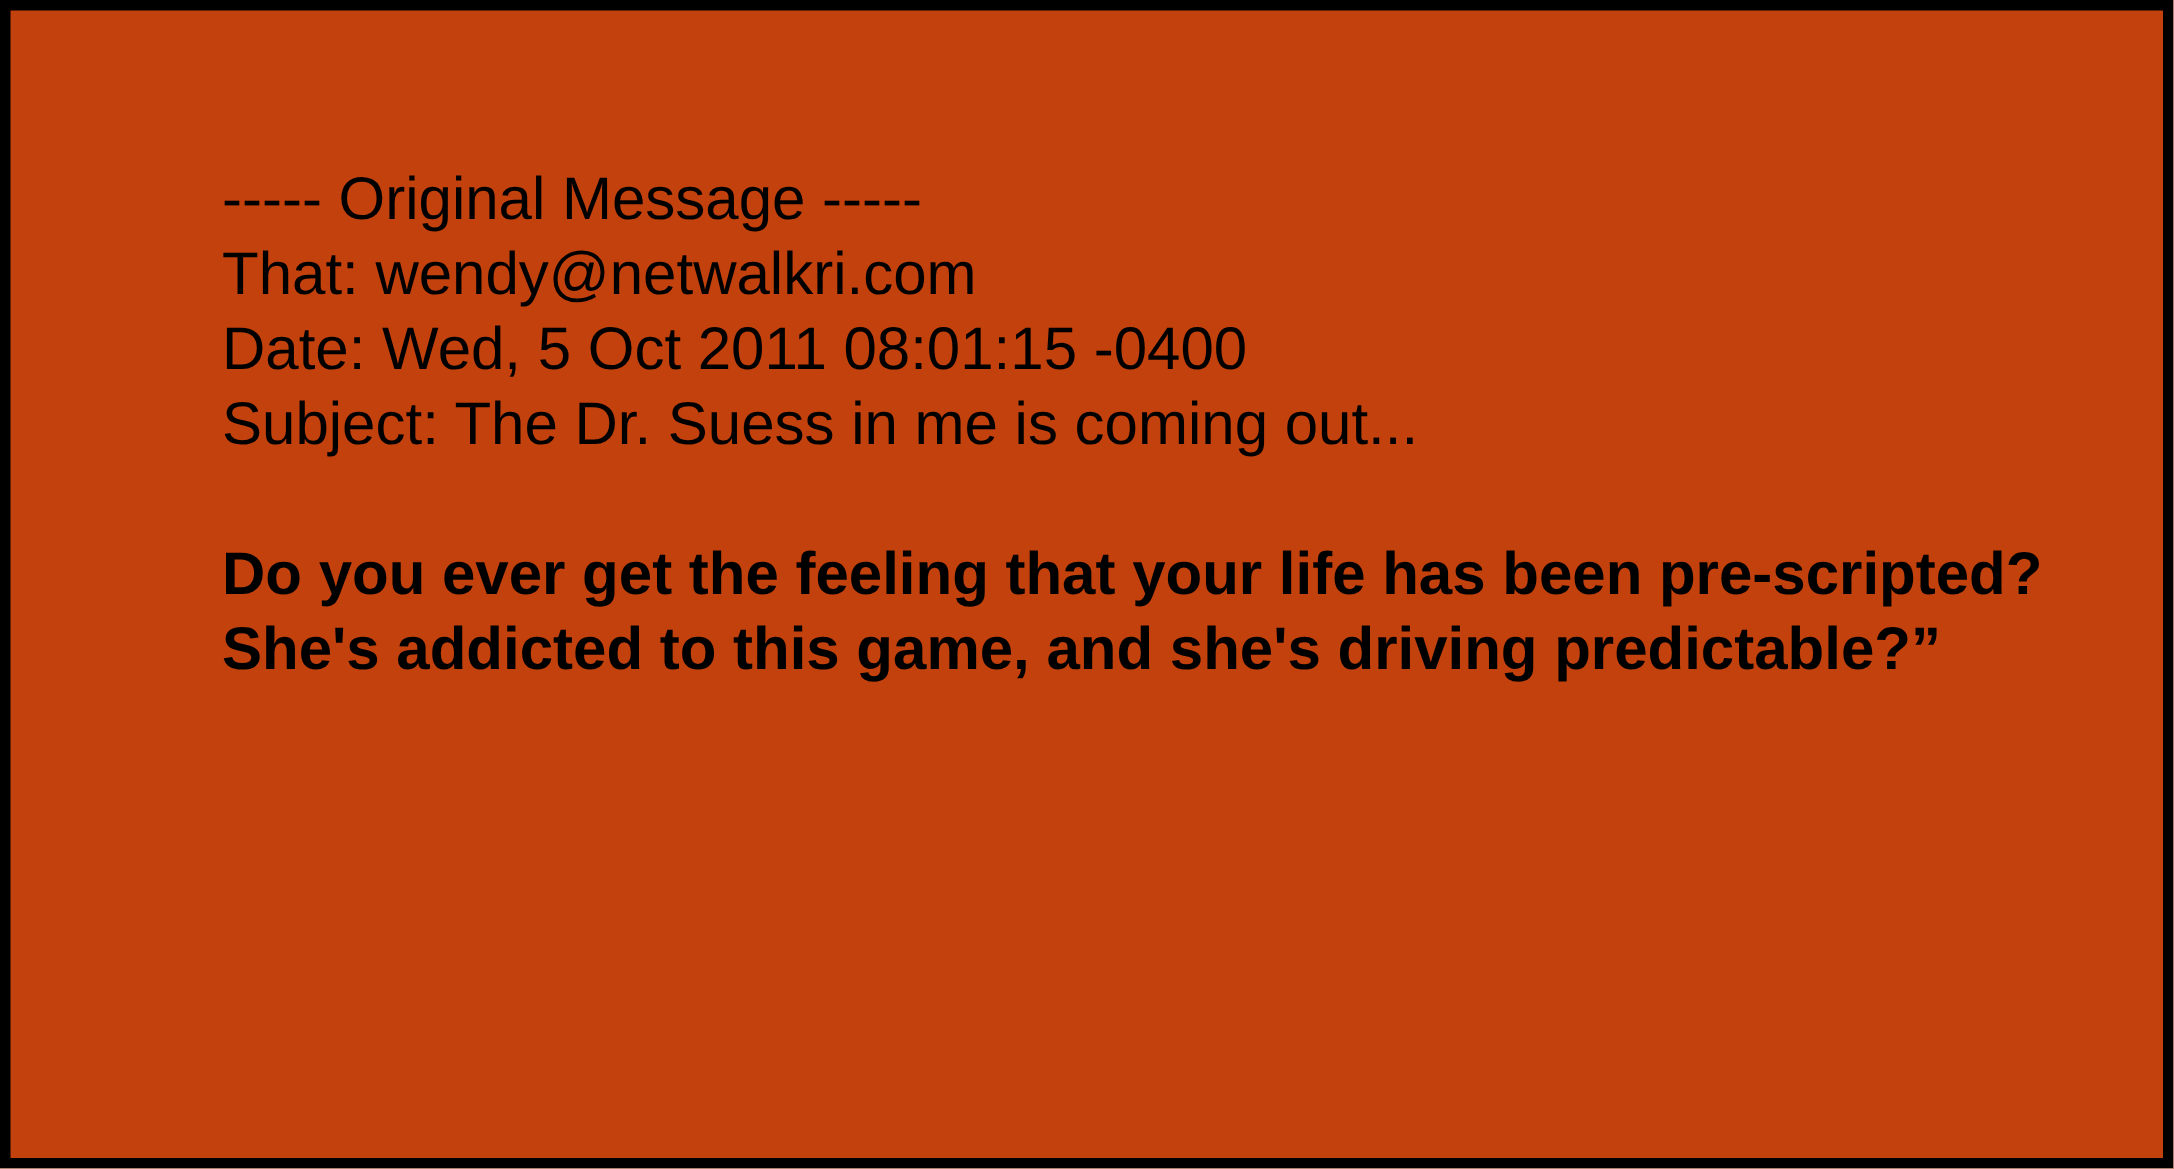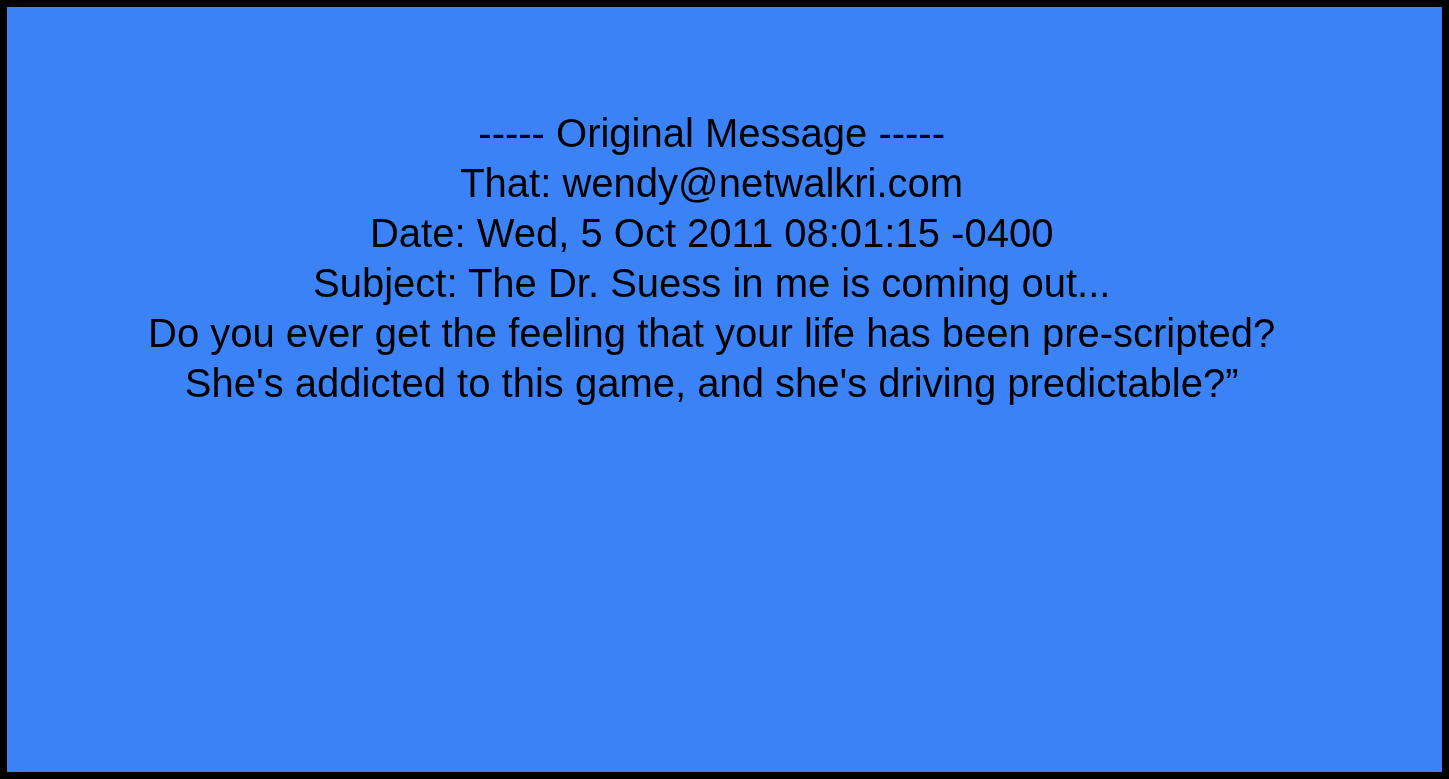--- a/index.html
+++ b/index.html
@@ -5,39 +5,40 @@
     html, body {
       margin: 0;
       padding: 0;
       background: #ffffff;
     }
     .frame {
       position: relative;
       box-sizing: border-box;
       width: 1449px;
       height: 779px;
-      background: #3b82f6;
+      background: #c2410c;
       border: 7px solid #000000;
       overflow: hidden;
       font-family: "Liberation Sans", sans-serif;
-      text-align: center;
     }
     .content {
       position: absolute;
       left: 141px; 
       top: 101px;  
       color: #000000;
       font-size: 40px;
       line-height: 50px;
       white-space: nowrap;
     }
     .line {
       height: 50px;
     }
     .body-block {
+      margin-top: 50px; 
+      font-weight: bold;
     }
   </style>
 </head>
 <body>
 
 <div class="frame">
   <div class="content">
 
     <div class="header-block">
       <div class="line">----- Original Message -----</div>

